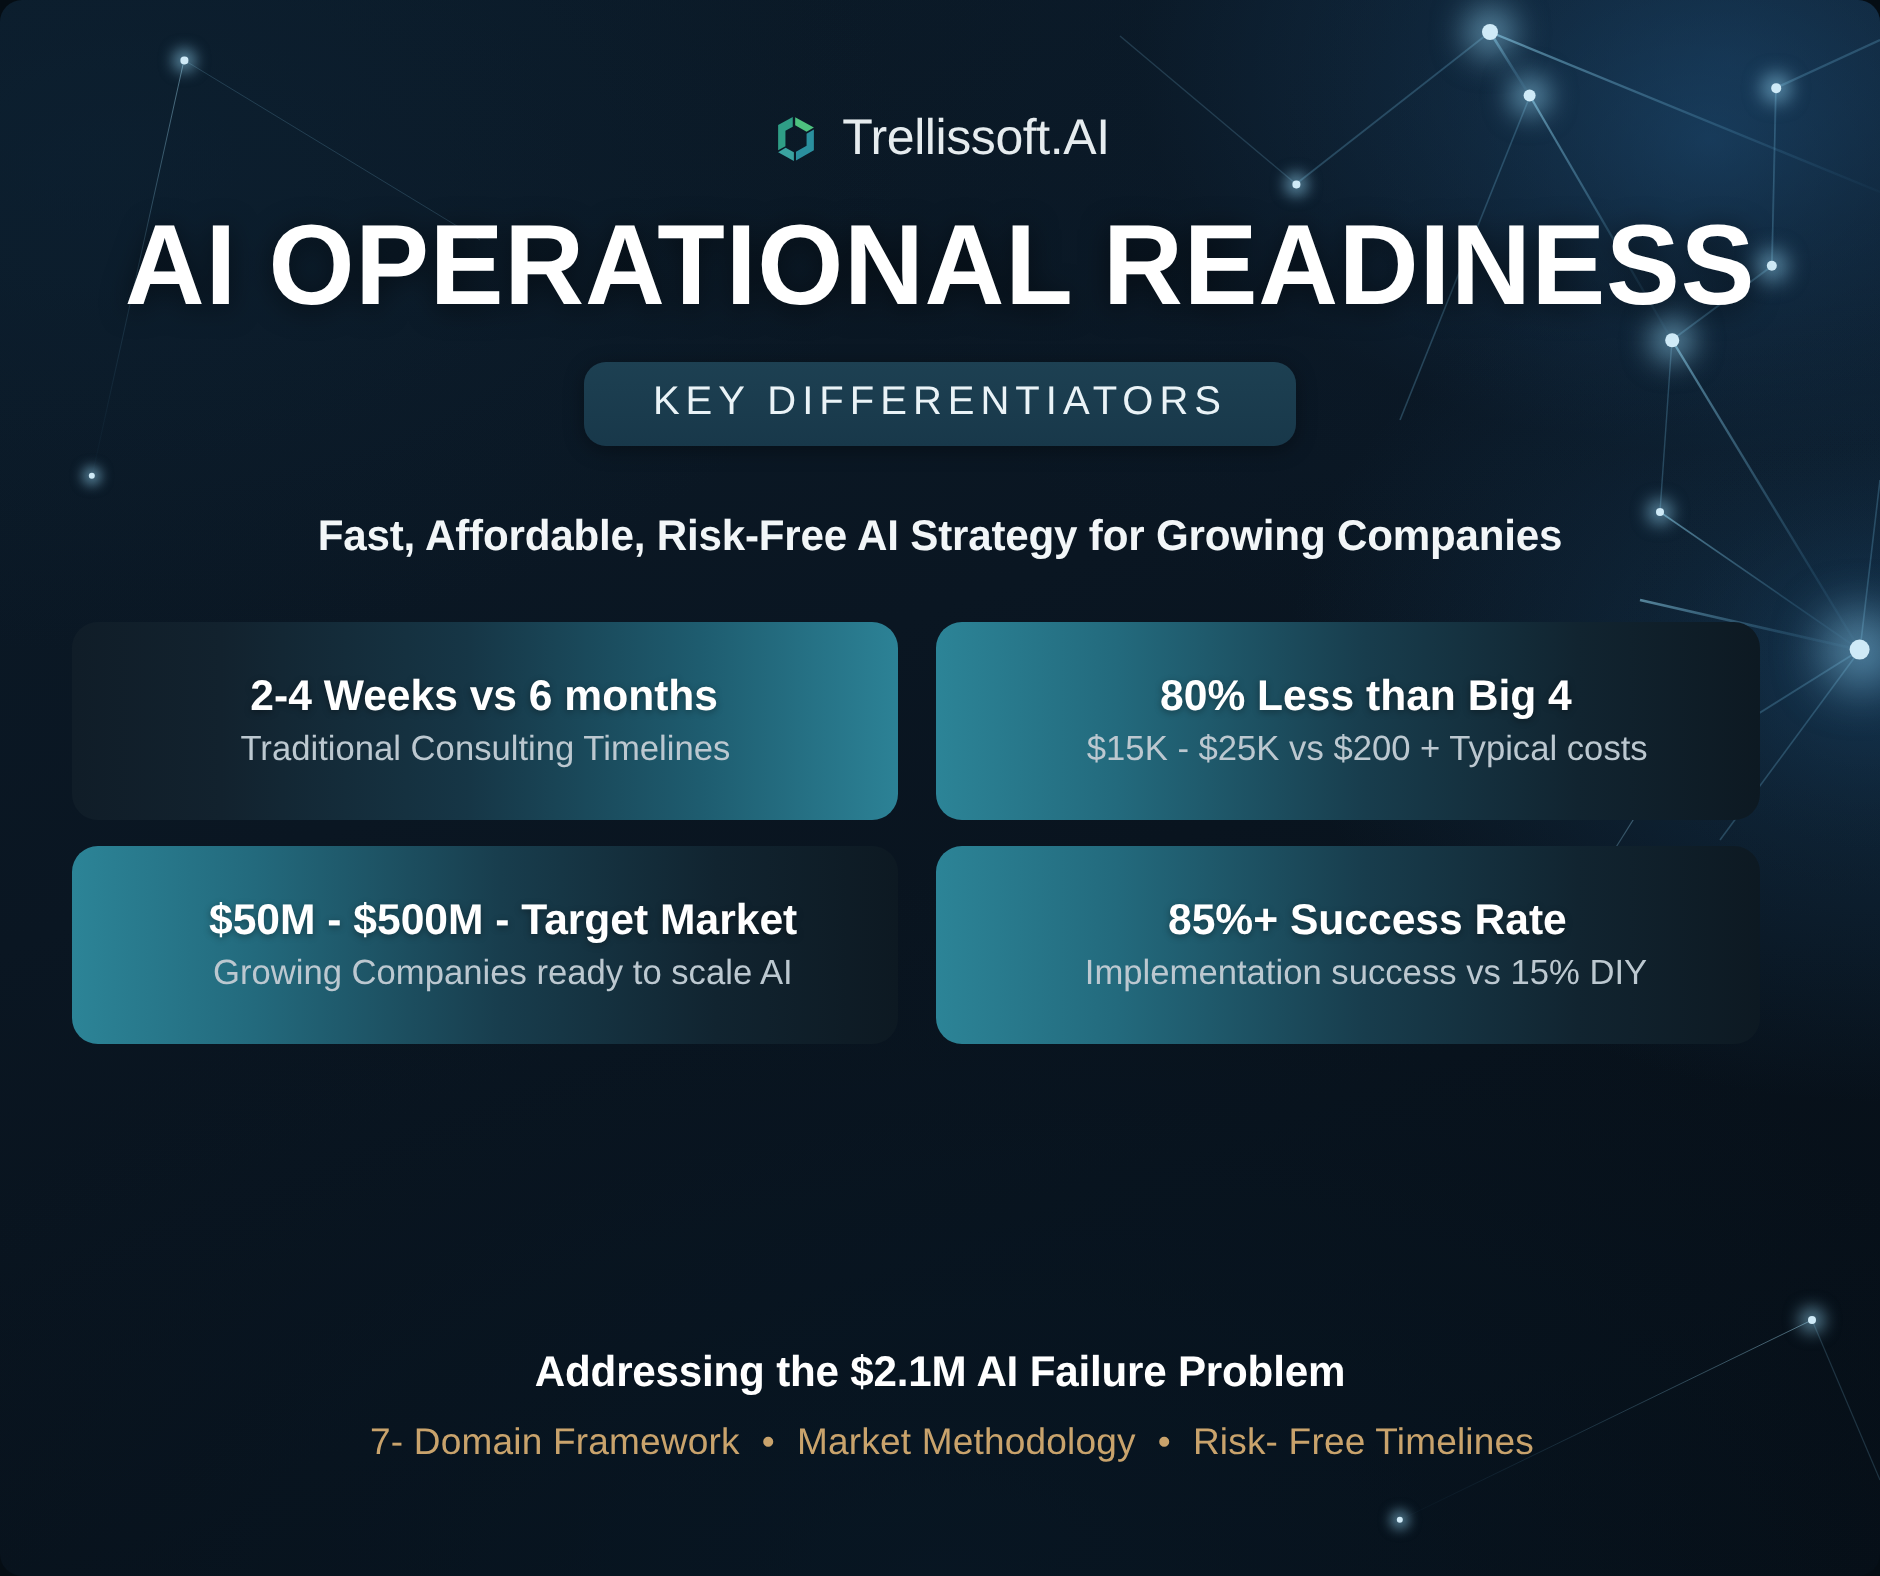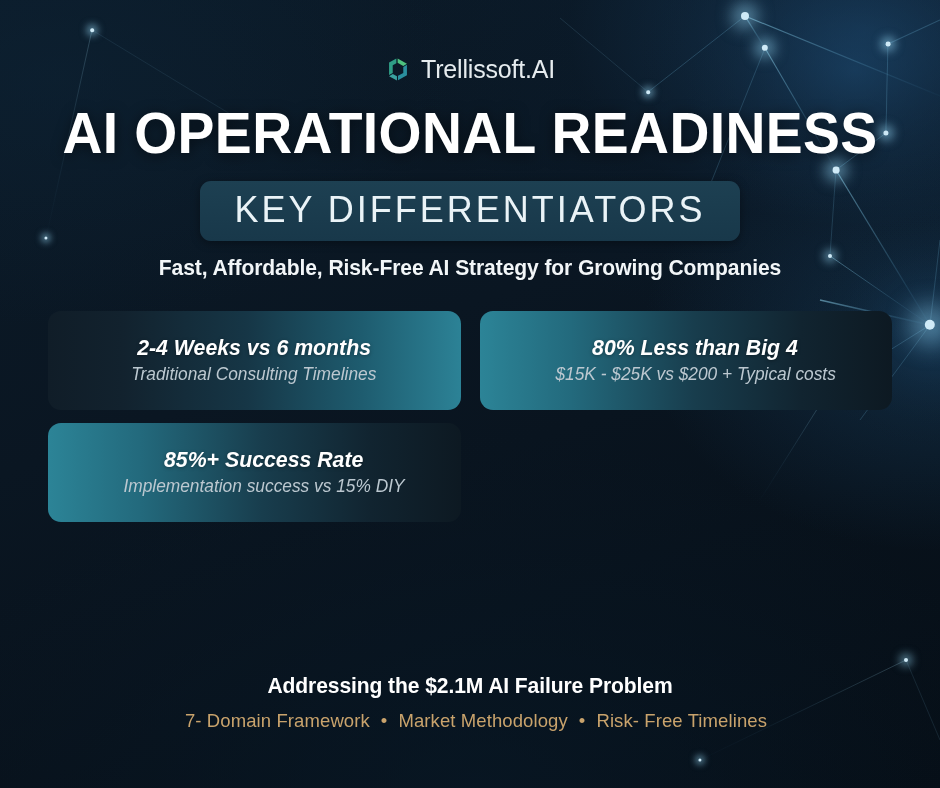--- a/index.html
+++ b/index.html
@@ -14,20 +14,21 @@
   #poster {
     position:relative;
     width:940px; height:788px;
     overflow:hidden;
     background:
       radial-gradient(ellipse 70% 55% at 92% 4%,  rgba(28,72,112,0.55) 0%, rgba(12,32,52,0.18) 45%, rgba(0,0,0,0) 72%),
       radial-gradient(ellipse 45% 40% at 100% 42%, rgba(30,80,120,0.40) 0%, rgba(0,0,0,0) 70%),
       radial-gradient(ellipse 60% 45% at 6% 10%,  rgba(14,38,58,0.40) 0%, rgba(0,0,0,0) 70%),
       radial-gradient(ellipse 80% 60% at 50% 100%, rgba(8,24,38,0.70) 0%, rgba(0,0,0,0) 75%),
       linear-gradient(160deg, #0b1b29 0%, #0a1622 42%, #08121c 70%, #060e16 100%);
+    border-radius: 11px;
   }
 
   
   .netlayer { position:absolute; inset:0; pointer-events:none; }
   .netlines { position:absolute; inset:0; }
 
   .node {
     position:absolute;
     border-radius:50%;
     background:#cfeaf7;
@@ -58,43 +59,42 @@
   .badge-row {
     position:absolute; top:181px; left:0; width:100%;
     display:flex; justify-content:center;
   }
   .badge {
     display:inline-block;
     padding:9px 34px 11px 34px;
     border-radius:11px;
     background:linear-gradient(180deg,#1d4052 0%,#18384a 100%);
     color:#eaf3f7;
-    font-size:36px; font-weight:400;
+    font-size:20px; font-weight:400;
     letter-spacing:3.0px;
     line-height:1.1;
     box-shadow:0 2px 10px rgba(0,0,0,0.35);
   }
 
   .subtitle {
     position:absolute; top:256px; left:0; width:100%;
     text-align:center;
     font-size:21.5px; font-weight:700; color:#f2f6f8;
     letter-spacing:-0.1px;
     transform:scaleX(0.98); transform-origin:center;
   }
 
   
   .grid {
-    position:absolute; top:311px; left:48px;
+    position:absolute; top:311px; left:36px;
     width:844px;
     display:grid;
     grid-template-columns:1fr 1fr;
     column-gap:19px;
     row-gap:13px;
-    font-style:italic;
   }
 
   .card {
     position:relative;
     height:99px;
     border-radius:13px;
     display:flex; flex-direction:column;
     align-items:center; justify-content:center;
     text-align:center;
     overflow:hidden;
@@ -226,20 +226,24 @@
   <div class="grid">
     <div class="card left">
       <div class="card-title">2-4 Weeks vs 6 months</div>
       <div class="card-sub">Traditional Consulting Timelines</div>
     </div>
     <div class="card right">
       <div class="card-title">80% Less than Big 4</div>
       <div class="card-sub">$15K - $25K vs $200 + Typical costs</div>
     </div>
     <div class="card right">
+      <div class="card-title">$50M - $500M - Target Market</div>
+      <div class="card-sub">Growing Companies ready to scale AI</div>
+    </div>
+    <div class="card right">
       <div class="card-title">85%+ Success Rate</div>
       <div class="card-sub">Implementation success vs 15% DIY</div>
     </div>
   </div>
 
   <div class="footer-head">Addressing the $2.1M AI Failure Problem</div>
   <div class="footer-tag">
     <span class="seg">7- Domain Framework</span>
     <span class="dot">•</span>
     <span class="seg">Market Methodology</span>

